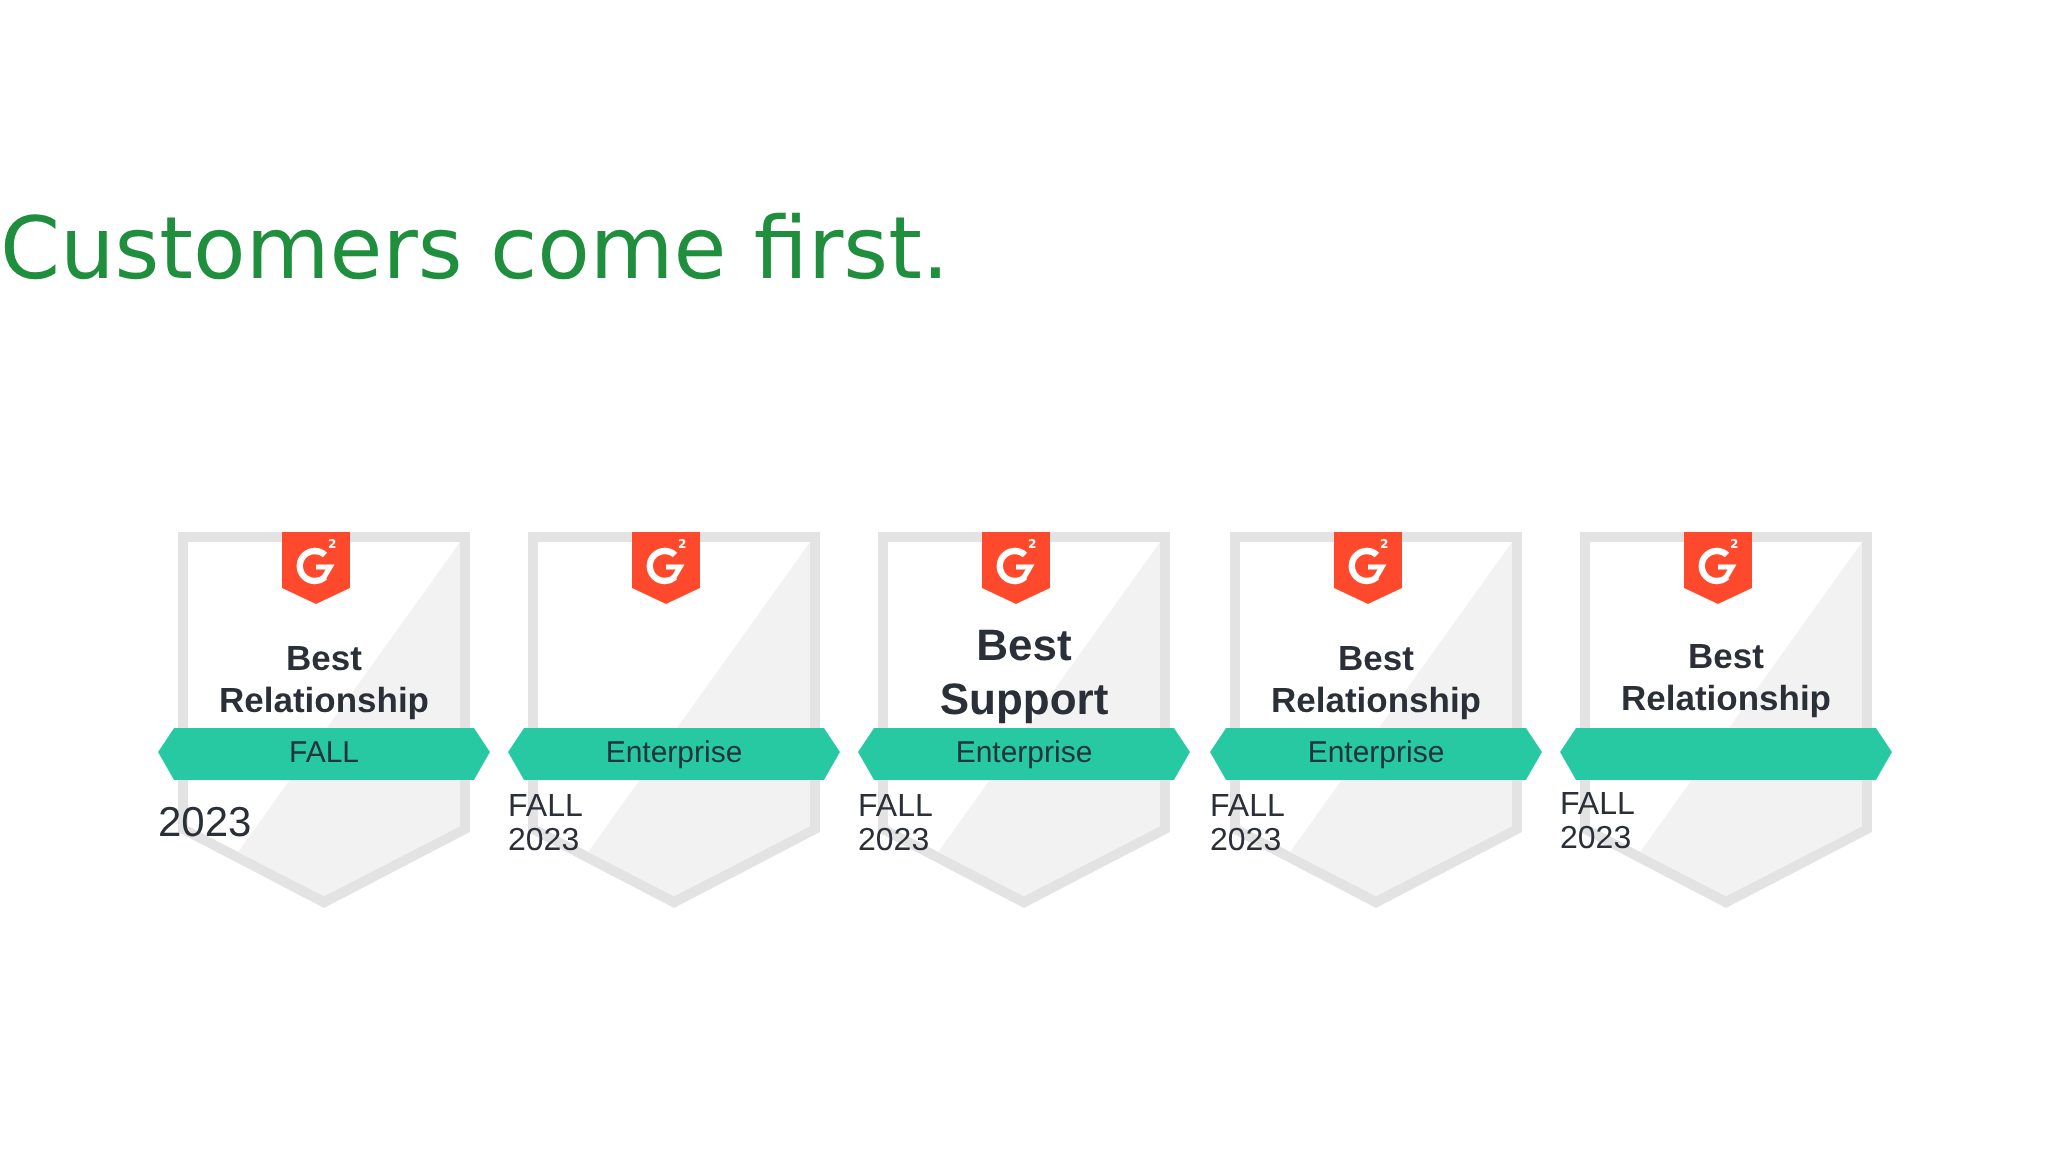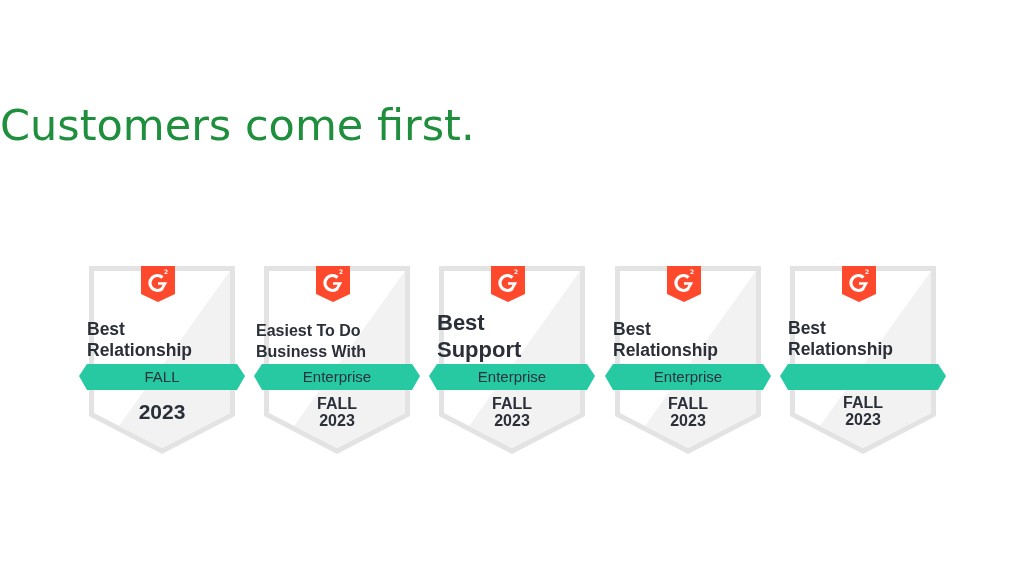--- a/index.html
+++ b/index.html
@@ -10,31 +10,31 @@
   .headline {
     position: absolute; left: 0; width: 1024px; top: 100px; text-align: left;
     color: #1f8f3e; font-size: 43px; font-family: "DejaVu Sans", sans-serif; font-weight: normal;
     letter-spacing: 0px;
   }
   .badges { position: absolute; left: 0; top: 264px; width: 1024px; height: 200px; }
   .badge { position: absolute; top: 0; width: 166px; height: 192px; }
   .badge svg.shield { position: absolute; left: 0; top: 0; }
   .g2 { position: absolute; left: 62px; top: 2px; width: 34px; height: 36px; }
   .title {
-    position: absolute; left: 8px; right: 8px; color: #2b2f38;
+    position: absolute; left: 8px; right: 8px; text-align: center; color: #2b2f38;
     font-weight: bold; line-height: 21px; font-size: 17.5px;
   }
   .title.big { font-size: 22px; line-height: 27px; }
   .ribbon-text {
     position: absolute; left: 0; width: 166px; top: 104px; text-align: center;
     color: #23343a; font-size: 15px; line-height: 18px; font-weight: normal;
   }
   .season {
-    position: absolute; left: 0; width: 166px; text-align: center; color: #2b2f38;
-    font-weight: bold; font-size: 16px; line-height: 17px;
+    position: absolute; left: 0; width: 166px; color: #2b2f38;
+    font-weight: normal; font-size: 16px; line-height: 17px;
   }
   .season.single { font-size: 21px; line-height: 22px; }
 </style>
 </head>
 <body>
 
 <div class="headline">Customers come first.</div>
 
 <div class="badges">
 
@@ -67,24 +67,20 @@
       <polygon points="15,7 151,7 151,149 83,184 15,149" fill="#ffffff"></polygon>
       <polygon points="151,7 151,149 83,184 40,162" fill="#f2f2f2"></polygon>
       <polygon points="0,112 8,100 158,100 166,112 158,126 8,126" fill="#27c9a2"></polygon>
     </svg>
     <svg class="g2" viewBox="0 0 34 36">
       <polygon points="0,0 34,0 34,28 17,36 0,28" fill="#ff492c"></polygon>
       <path d="M21.5 11.5 A7.5 7.5 0 1 0 21.5 22.5" stroke="#fff" stroke-width="3.2" fill="none"></path>
       <path d="M17 17.5 H24 L20.5 23.5" stroke="#fff" stroke-width="2.6" fill="none"></path>
       <text x="23" y="8" font-size="6" fill="#fff" font-family="DejaVu Sans, sans-serif" font-weight="bold">2</text>
     </svg>
-    <div class="title" style="top:56px;font-size:16px;left:2px;right:2px;">
-      <div>Easiest To Do</div>
-      <div>Business With</div>
-    </div>
     <div class="ribbon-text">Enterprise</div>
     <div class="season" style="top:131px;">
       <div>FALL</div>
       <div>2023</div>
     </div>
   </div>
 
   <div class="badge" style="left:429px;">
     <svg class="shield" width="166" height="192" viewBox="0 0 166 192">
       <polygon points="10,2 156,2 156,152 83,190 10,152" fill="#e3e3e3"></polygon>

